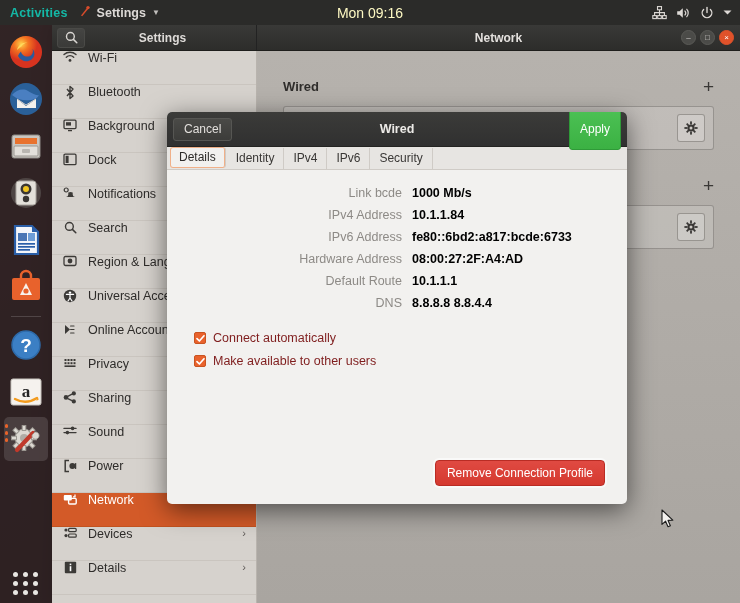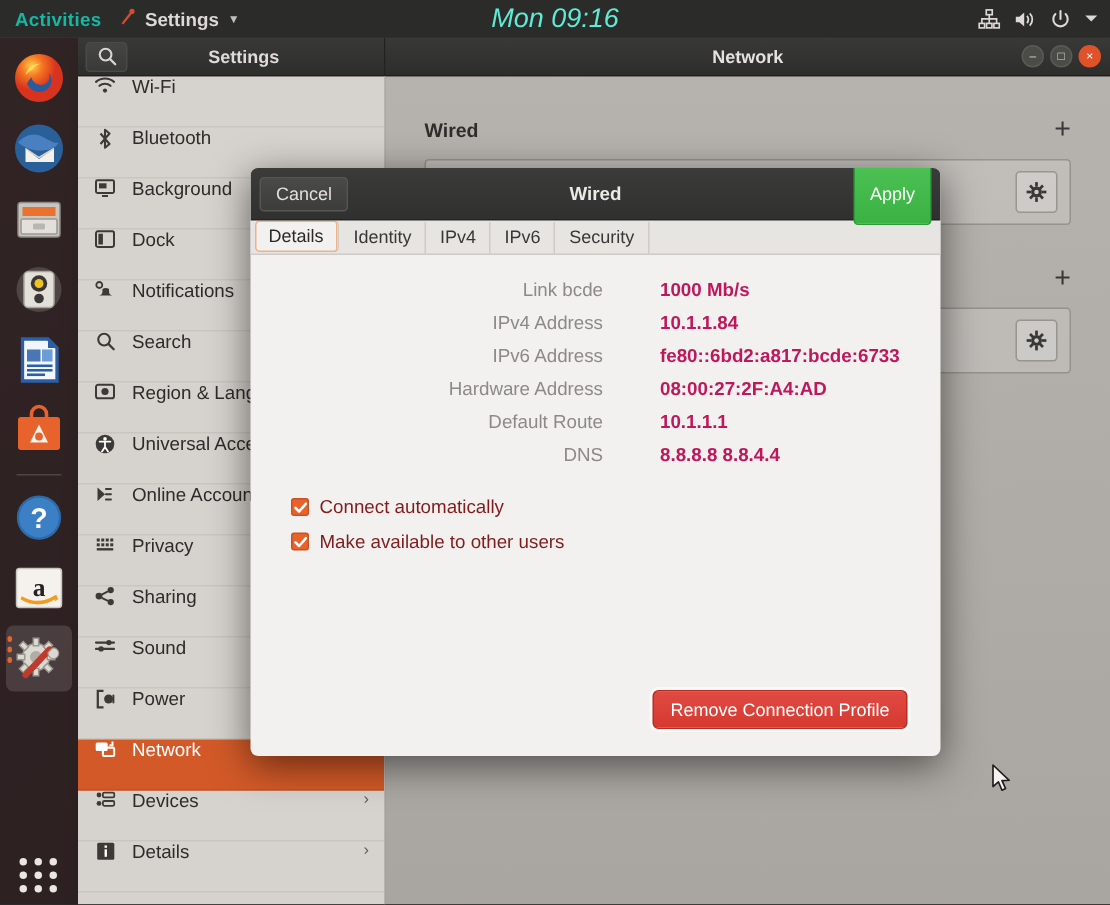--- a/index.html
+++ b/index.html
@@ -23,21 +23,21 @@
     background:#2b2b29; color:#e8e6e3;
     display:flex; align-items:center; font-size:12.5px;
     z-index: 60;
   }
   .topbar .activities { padding:0 10px; font-weight:bold; color:#14b8a6; letter-spacing:.2px;}
   .topbar .appmenu { display:flex; align-items:center; gap:6px; color:#dcd9d6; }
   .topbar .appmenu .appname { font-weight:bold; font-size:12.5px;}
   .topbar .arrow { font-size:8px; opacity:.85; }
   .topbar .clock {
     position:absolute; left:0; right:0; text-align:center;
-    font-size:18px; color:#5eead4; pointer-events:none;font-style:italic;
+    font-size:14px; color:#fef9c3; pointer-events:none;
   }
   .topbar .tray {
     margin-left:auto; display:flex; align-items:center; gap:9px;
     padding-right:8px;
   }
   .tray svg { display:block; }
 
   
   .dock {
     position:absolute; left:0; top:25px; width:52px; height:578px;
@@ -192,21 +192,21 @@
     box-shadow:inset 0 0 0 1px #f0b089; border-radius:3px;
     margin:1px 1px 1px 0;
   }
 
   .dlg-body { flex:1; padding:16px 20px 0 0; overflow:hidden; }
   .field { display:flex; align-items:center; margin-bottom:8px; }
   .f-label {
     width:245px; text-align:right; padding-right:10px;
     font-size:12.5px; color:#8d8a86;
   }
-  .f-value { font-size:12.5px; color:#be185d; font-weight:bold;margin-left:28px; }
+  .f-value { font-size:12.5px; color:#000000; font-weight:bold; }
 
   .checks { padding:13px 0 0 27px; }
   .chk-row { display:flex; align-items:center; gap:7px; margin-bottom:9px; }
   .chk {
     width:12px; height:12px; border-radius:2px;
     background:#e9622c; border:1px solid #c95320;
     display:flex; align-items:center; justify-content:center;
   }
   .chk svg { display:block; }
   .chk-label { font-size:12.5px; color:#7f1d1d; }

